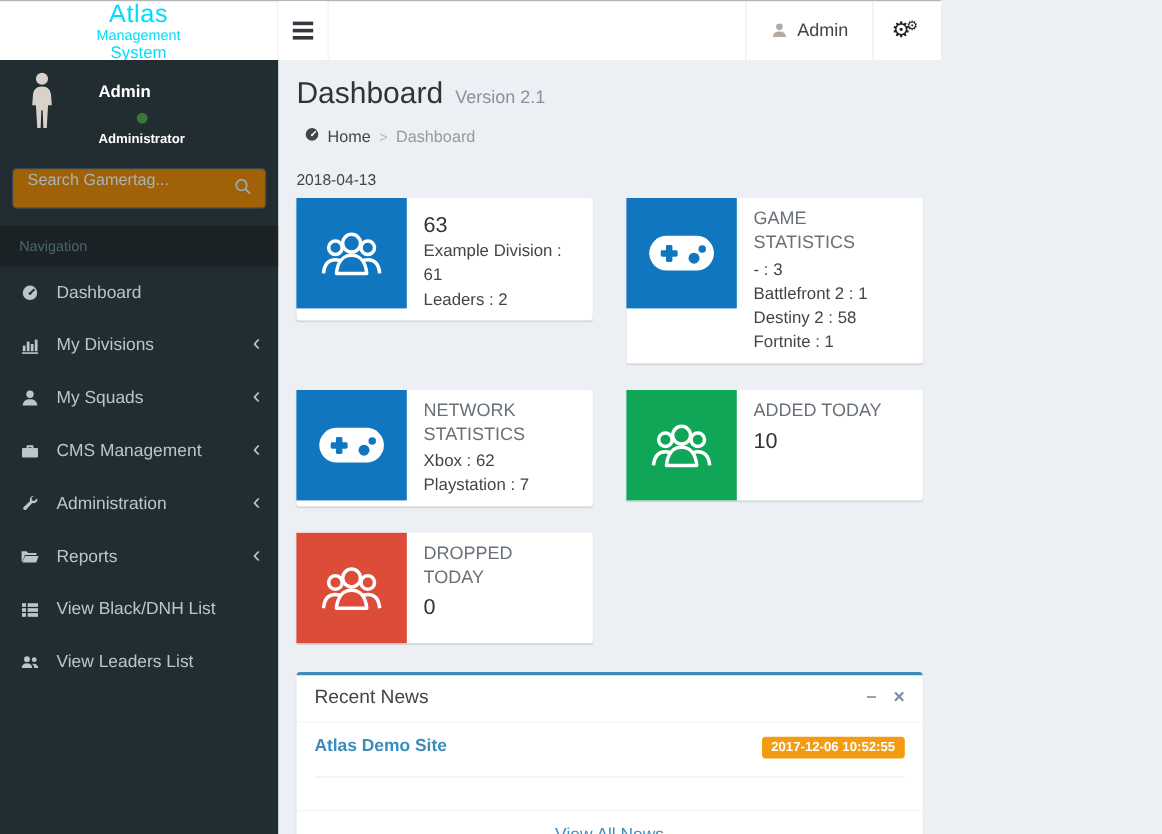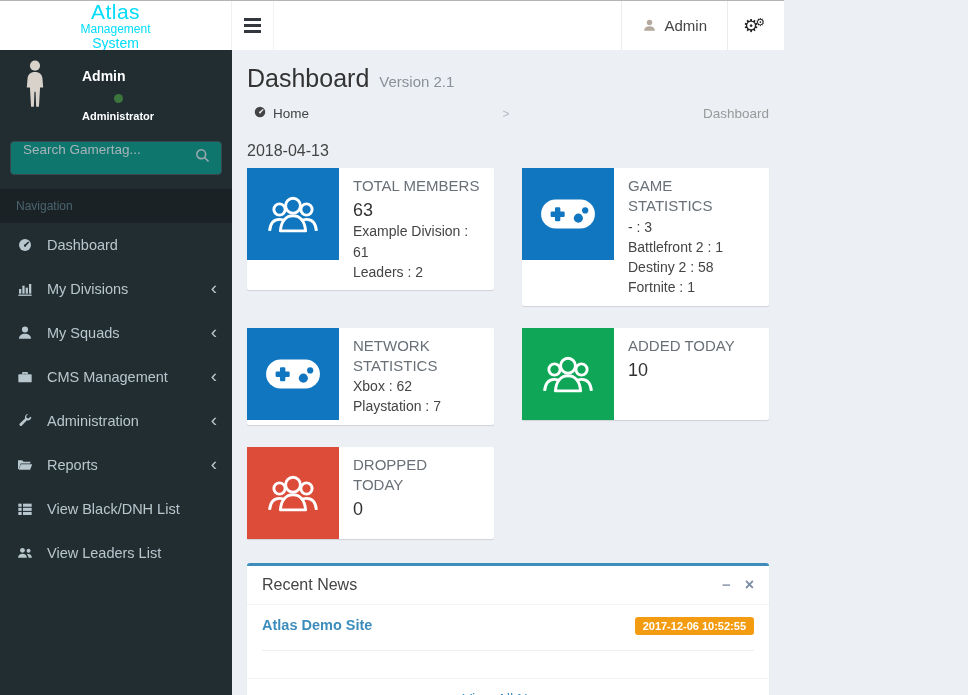--- a/index.html
+++ b/index.html
@@ -32,46 +32,46 @@
   .sidebar { position:absolute; top:50px; left:0; width:232px; bottom:0; background:#222d32; }
   .user-panel { display:flex; padding:10px 10px 12px 10px; }
   .avatar { width:50px; display:flex; justify-content:center; }
   .avatar svg { width:34px; height:62px; fill:#d8d2cb; }
   .user-meta { padding:8px 0 0 22px; }
   .user-name { color:#fff; font-weight:bold; font-size:14px; }
   .user-role { display:flex; align-items:center; gap:7px; margin-top:10px;flex-direction:column; }
   .status-dot { width:9px; height:9px; border-radius:50%; background:#3c763d; }
   .user-role span { color:#fff; font-size:11px; font-weight:bold; }
   .search-wrap { margin:6px 10px 14px 10px; position:relative; }
-  .search-input { width:100%; height:34px; background:#0f766e; border:1px solid #374850; border-radius:4px;
+  .search-input { width:100%; height:34px; background:#a16207; border:1px solid #374850; border-radius:4px;
                   color:#eee; font-size:13.5px; padding:0 34px 16px 12px; outline:none;
                   font-family:"Liberation Sans",sans-serif; }
   .search-input::placeholder { color:#a7b4ba; opacity:1; }
   .search-btn { position:absolute; right:8px; top:7px; width:20px; height:20px; cursor:pointer; }
   .search-btn svg { width:17px; height:17px; stroke:#9aa8af; }
   .nav-header { background:#1a2226; color:#4b646f; font-size:12px; padding:10px 16px; }
   .nav-list { list-style:none; }
   .nav-item { display:flex; align-items:center; height:44px; padding:0 15px; cursor:pointer; color:#b8c7ce; }
   .nav-icon { width:20px; margin-right:12px; display:flex; justify-content:center; }
   .nav-icon svg { width:16px; height:16px; fill:currentColor; }
   .nav-label { font-size:14.5px; }
   .nav-chevron { margin-left:auto; font-size:19px; line-height:1; color:#b8c7ce; padding-bottom:3px; }
 
   
   .main { position:absolute; left:232px; top:50px; right:0; bottom:0; background:#eceff4;
           padding:14px 15px 0 15px; overflow:hidden; }
   .page-title-row { display:flex; align-items:baseline; gap:10px; }
   .page-title { font-size:25px; font-weight:500; color:#333; }
   .page-version { font-size:15px; color:#8a919a; }
-  .breadcrumb { display:flex; align-items:center; gap:7px; margin:12px 0 0 6px; font-size:13.5px;justify-content:space-between; }
+  .breadcrumb { display:flex; align-items:center; gap:7px; margin:12px 0 0 6px; font-size:13.5px; }
   .breadcrumb .crumb-home { color:#444; cursor:pointer; display:flex; align-items:center; gap:6px; }
   .breadcrumb .sep { color:#b5bac0; font-size:12px; }
   .breadcrumb .crumb-current { color:#999; }
   .crumb-icon svg { width:14px; height:14px; }
-  .date-line { margin:20px 0 8px 0; font-size:16px; color:#444; }
+  .date-line { margin:20px 0 8px 0; font-size:13px; color:#444; }
 
   .cards-grid { display:grid; grid-template-columns:1fr 1fr; column-gap:28px; row-gap:22px; align-items:start; }
   .info-card { background:#fff; border-radius:2px; box-shadow:0 1px 1px rgba(0,0,0,0.12);
                display:flex; min-height:92px; }
   .card-tile { width:92px; height:92px; flex:0 0 92px; display:flex; align-items:center; justify-content:center; }
   .card-tile svg { display:block; }
   .card-body { padding:8px 14px 8px 14px; }
   .card-title { font-size:15px; color:#697077; line-height:1.35; }
   .card-value { font-size:18px; font-weight:normal; color:#333; margin-top:4px; }
   .card-line { font-size:14px; color:#444; line-height:1.45; }
@@ -276,21 +276,20 @@
           <svg width="54" height="54" viewBox="0 0 24 24" fill="none" stroke="#fff" stroke-width="1.3" stroke-linejoin="round">
             <circle cx="6" cy="10" r="2.5"></circle>
               <path d="M1.6 19.5c.3-3.4 1.9-5.1 4.4-5.1.9 0 1.7.2 2.4.7"></path>
             <circle cx="18" cy="10" r="2.5"></circle>
               <path d="M22.4 19.5c-.3-3.4-1.9-5.1-4.4-5.1-.9 0-1.7.2-2.4.7"></path>
             <circle cx="12" cy="8.3" r="3.3"></circle>
               <path d="M6.4 19.5c.4-4.5 2.6-6.7 5.6-6.7s5.2 2.2 5.6 6.7z"></path>
           </svg>
         </div>
         <div class="card-body">
-          <div class="card-title">TOTAL MEMBERS</div>
           <div class="card-value">63</div>
           <div class="card-line">Example Division : 61</div>
           <div class="card-line">Leaders : 2</div>
         </div>
       </div>
 
       <div class="info-card">
         <div class="card-tile" style="background-color: rgb(16, 118, 191); --tile-color: #1076bf;">
           <svg width="58" height="42" viewBox="0 0 28 20">
             <rect x="1" y="3" width="26" height="14" rx="7" fill="#fff"></rect>

